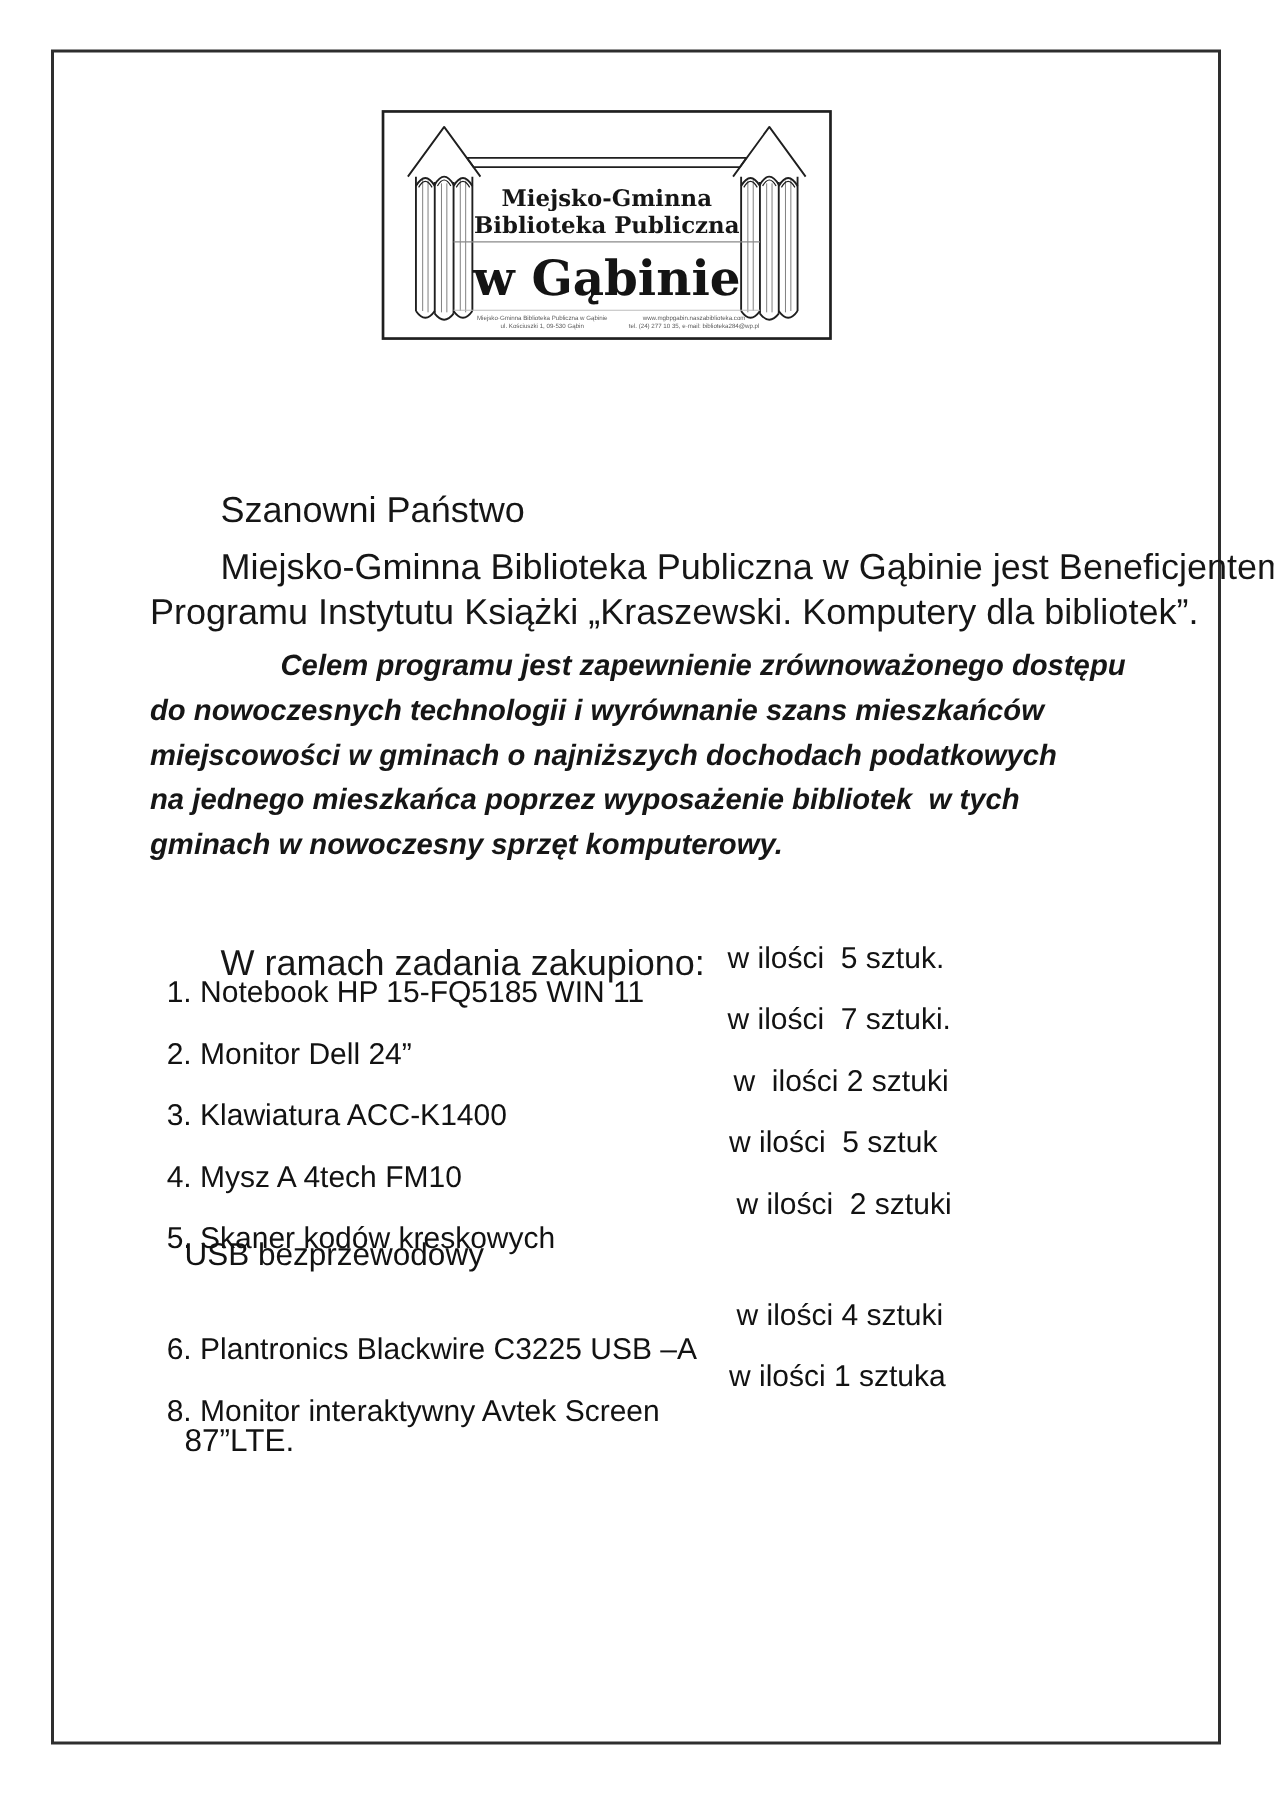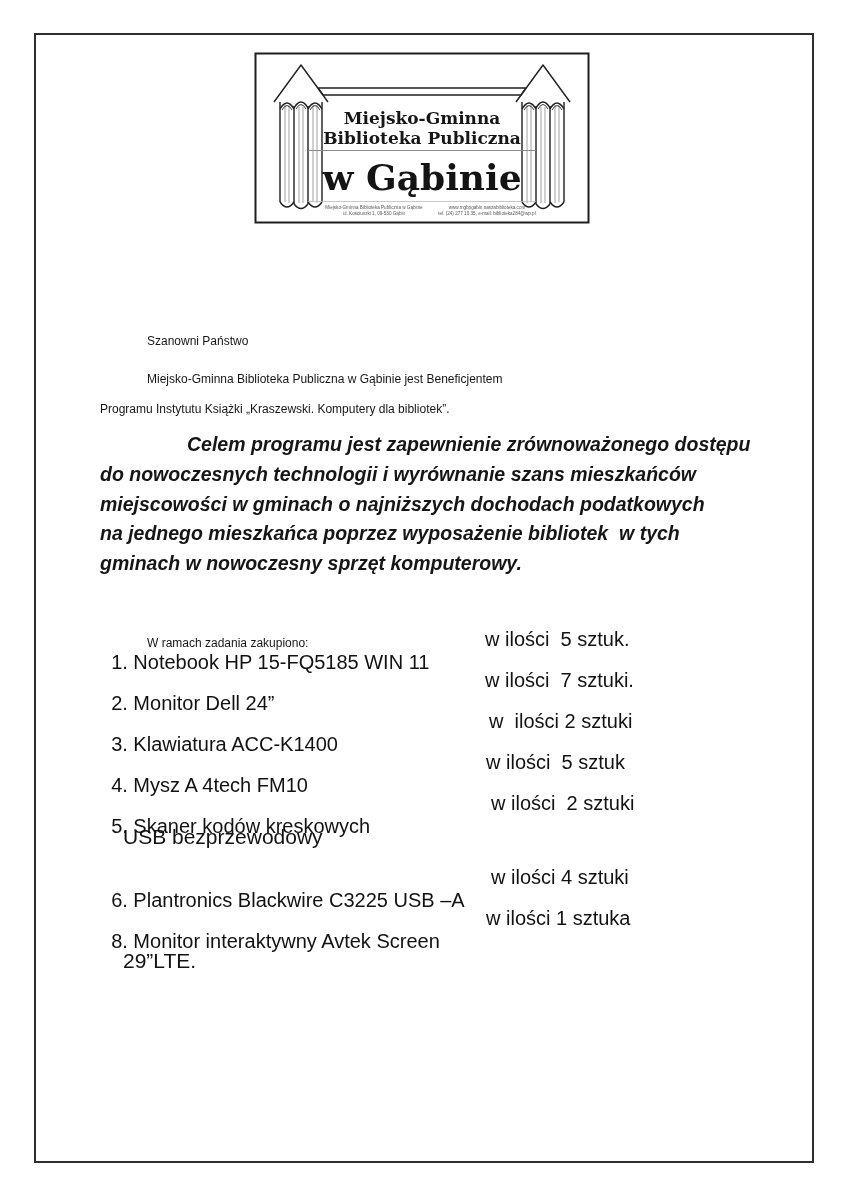--- a/index.html
+++ b/index.html
@@ -5,24 +5,24 @@
   html,body{margin:0;padding:0;}
   body{
     width:849px;height:1200px;position:relative;background:#ffffff;
     font-family:"Liberation Sans",sans-serif;color:#121212;
     -webkit-font-smoothing:antialiased;
   }
   .page-frame{
     position:absolute;left:34px;top:33px;width:780px;height:1130px;
     border:2px solid #2e2e2e;box-sizing:border-box;background:#ffffff;
   }
-  .logo-box{position:absolute;left:254px;top:52px;width:336px;height:172px;}
+  .logo-box{position:absolute;left:254px;top:64px;width:301px;height:172px;}
   .logo-box svg{width:100%;height:100%;display:block;}
 
-  .txt{position:absolute;font-size:12px;line-height:24px;white-space:pre;color:#161616;}
+  .txt{position:absolute;font-size:24px;line-height:24px;white-space:pre;color:#161616;}
   .goal{font-weight:bold;font-style:italic;font-size:19.5px;}
   .row{position:absolute;left:100px;width:660px;font-size:20px;white-space:pre;}
   .qty{position:absolute;top:0;white-space:pre;}
   .cont{position:absolute;left:123px;font-size:21px;white-space:pre;}
 </style>
 </head>
 <body>
 
 <div class="page-frame"></div>
 
@@ -89,13 +89,13 @@
 </div>
 <div class="cont" style="top:825px;">USB bezprzewodowy</div>
 <div class="row" style="top:866px;">
   <span>6. Plantronics Blackwire C3225 USB –A</span>
   <span class="qty" style="left:391px;">w ilości 4 sztuki</span>
 </div>
 <div class="row" style="top:907px;">
   <span>8. Monitor interaktywny Avtek Screen</span>
   <span class="qty" style="left:386px;">w ilości 1 sztuka</span>
 </div>
-<div class="cont" style="top:949px;">29”LTE.</div>
+<div class="cont" style="top:949px;">87”LTE.</div>
 
 </body></html>

